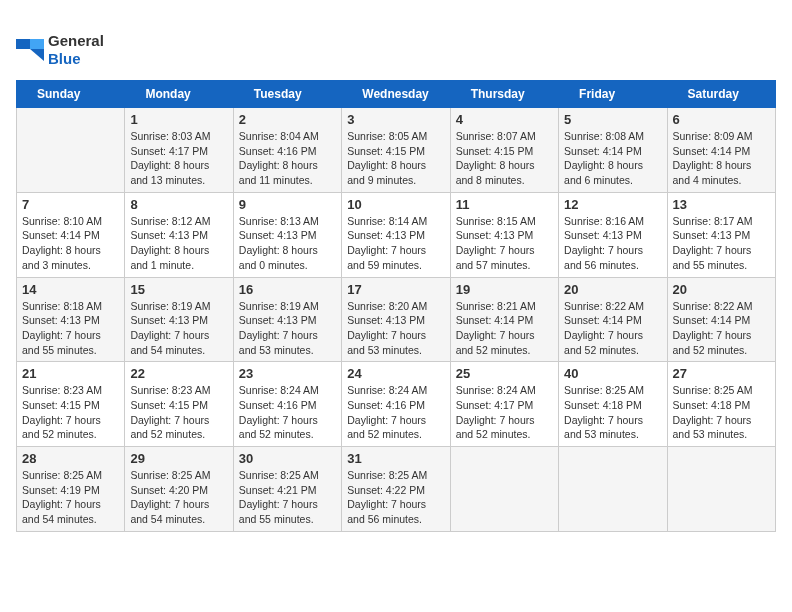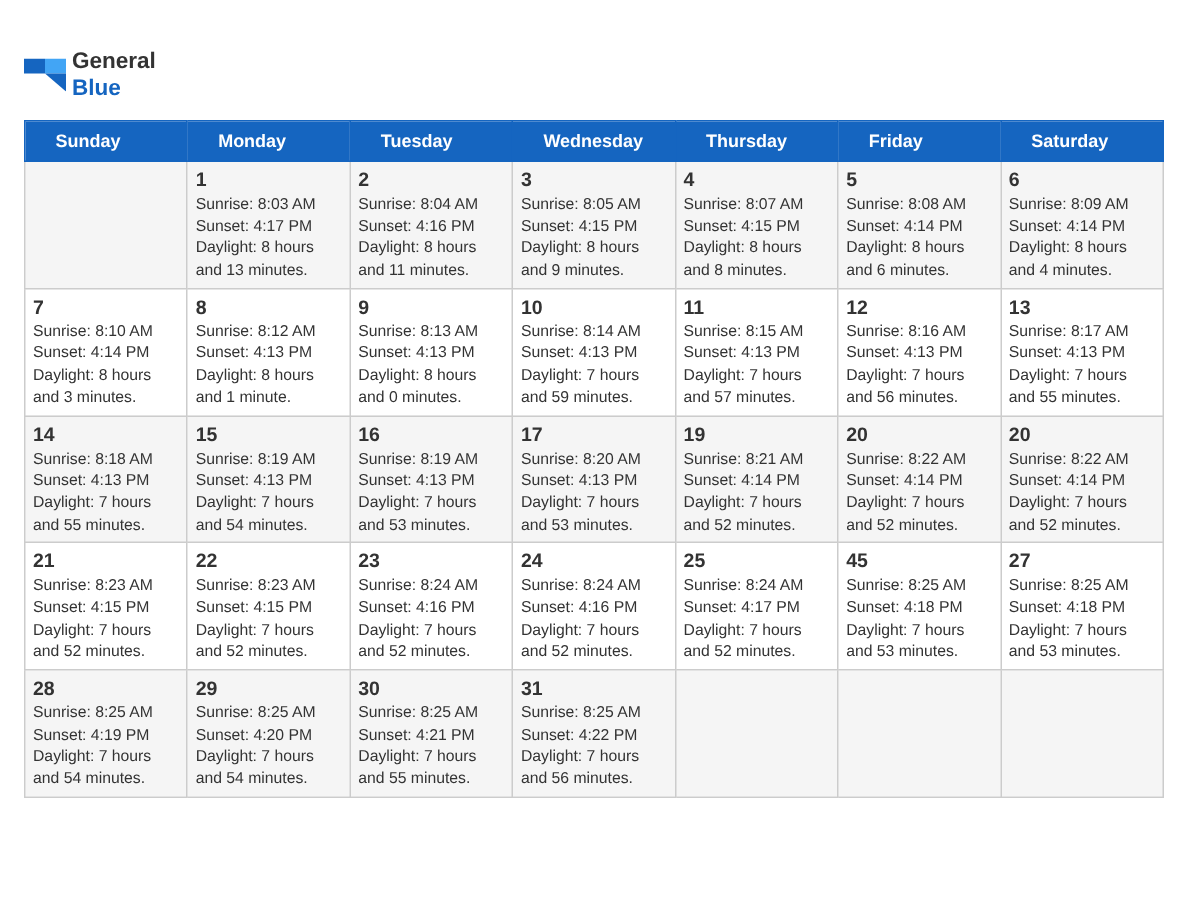--- a/index.html
+++ b/index.html
@@ -253,21 +253,21 @@
           Sunrise: 8:24 AM<br>Sunset: 4:16 PM<br>Daylight: 7 hours and 52 minutes.
         </div>
       </td>
         <td>
         <span class="day-number">25</span>
         <div class="day-info">
           Sunrise: 8:24 AM<br>Sunset: 4:17 PM<br>Daylight: 7 hours and 52 minutes.
         </div>
       </td>
         <td>
-        <span class="day-number">45</span>
+        <span class="day-number">40</span>
         <div class="day-info">
           Sunrise: 8:25 AM<br>Sunset: 4:18 PM<br>Daylight: 7 hours and 53 minutes.
         </div>
       </td>
         <td>
         <span class="day-number">27</span>
         <div class="day-info">
           Sunrise: 8:25 AM<br>Sunset: 4:18 PM<br>Daylight: 7 hours and 53 minutes.
         </div>
       </td>

